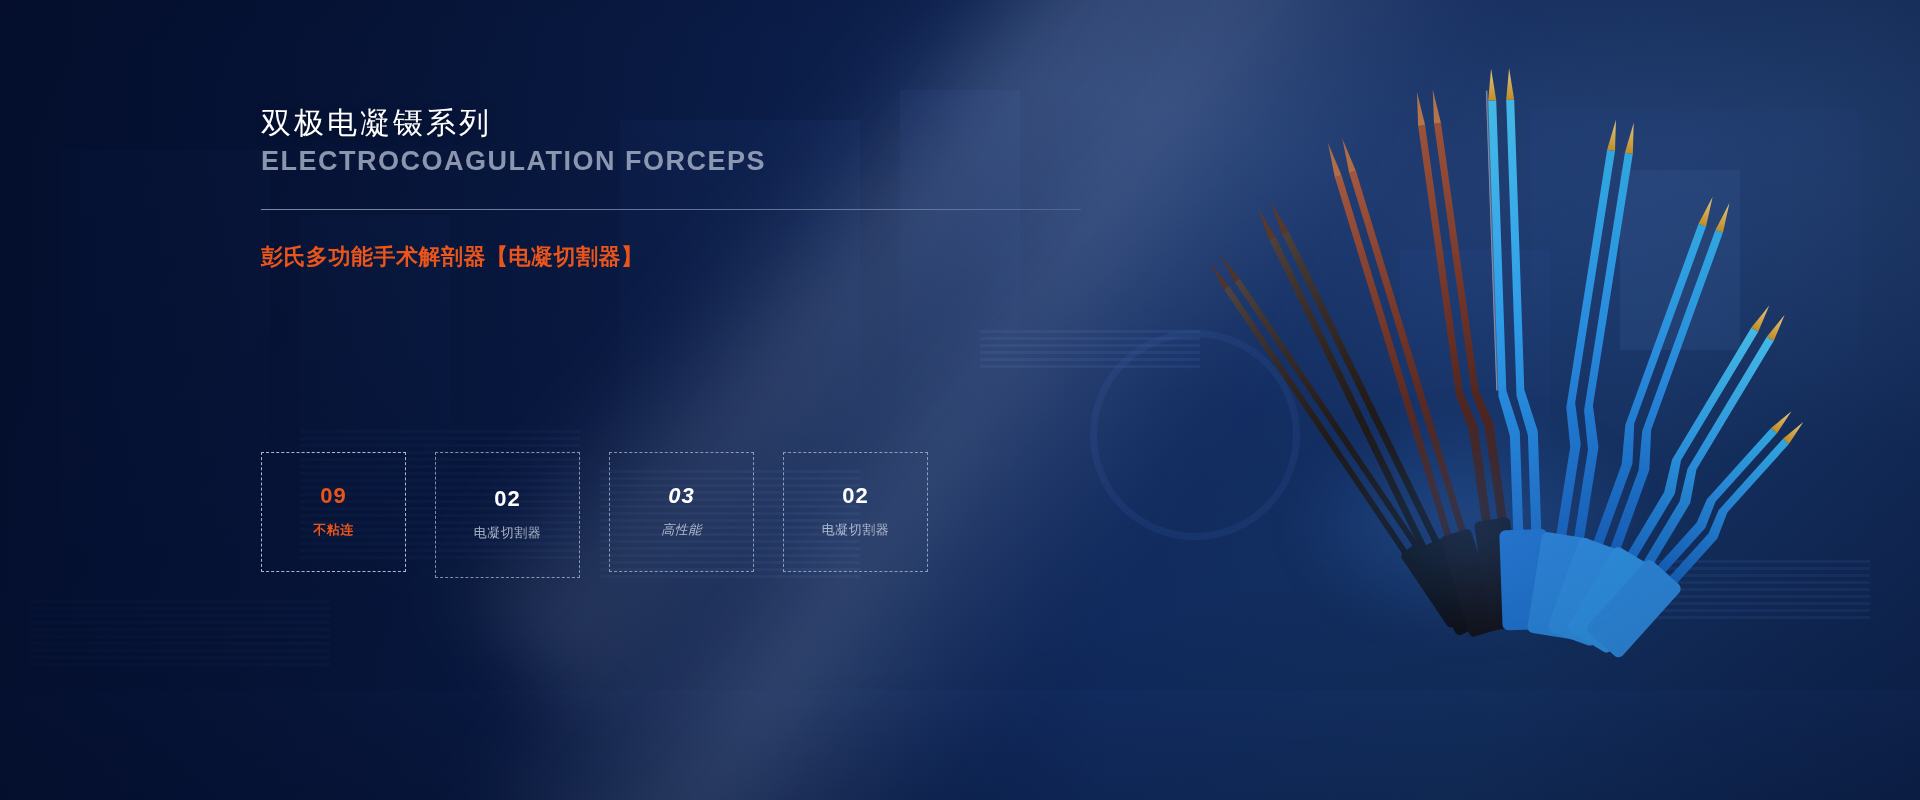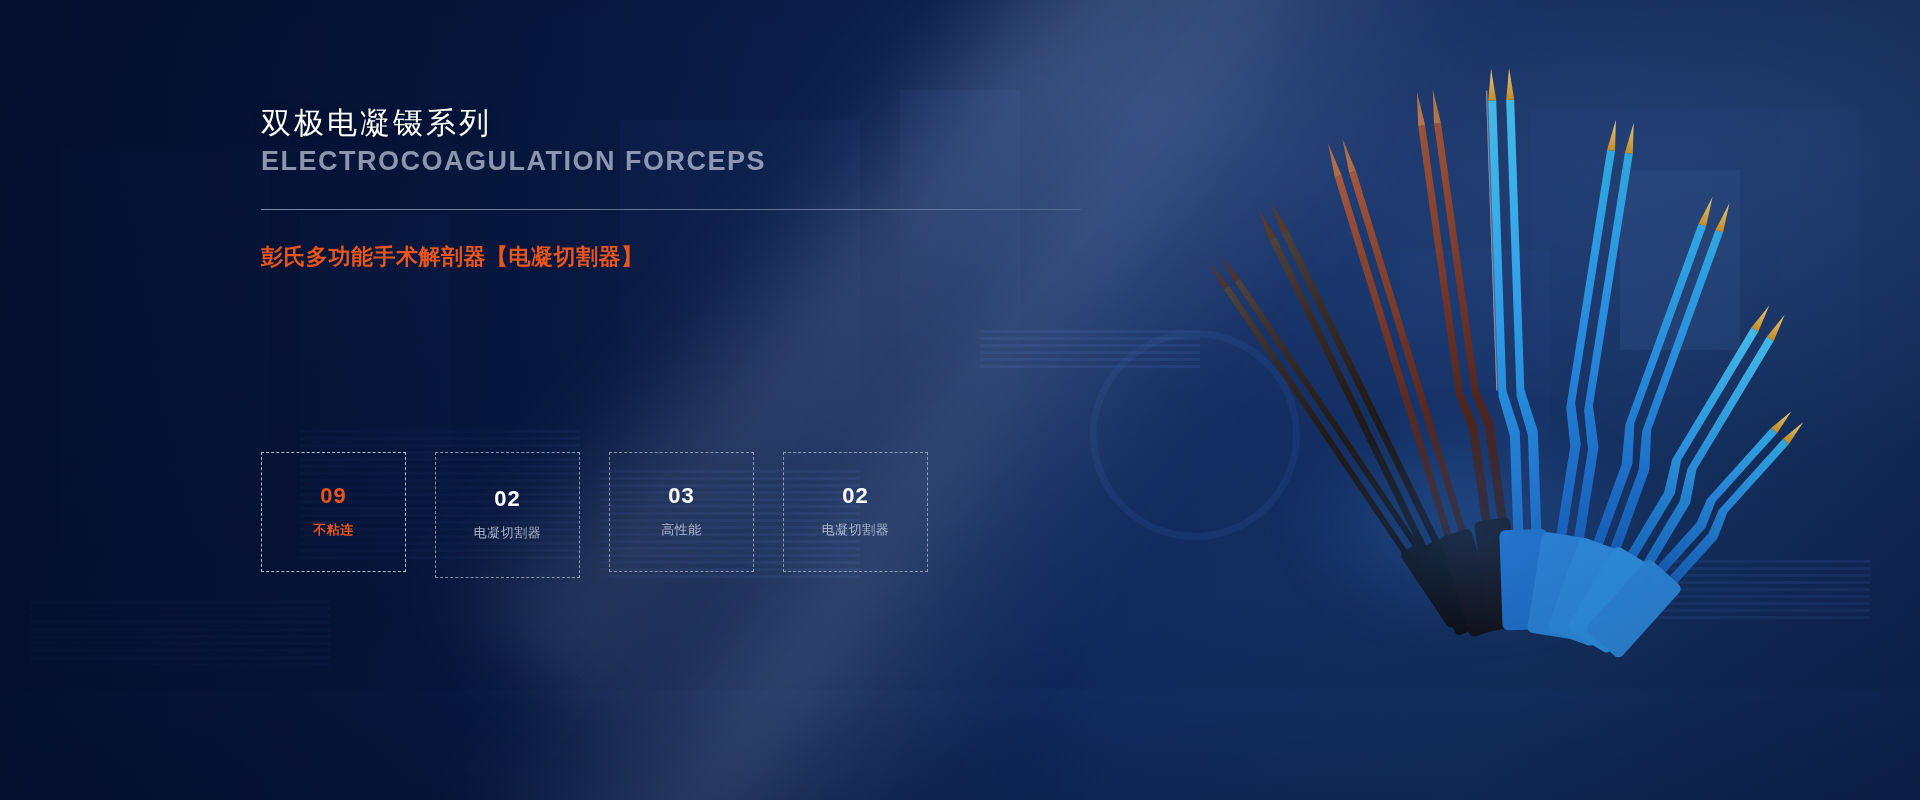--- a/index.html
+++ b/index.html
@@ -115,21 +115,21 @@
   }
   .feature{
     width:145px; height:120px;
     border:1px dashed rgba(205,214,232,.62);
     display:flex; flex-direction:column;
     align-items:center; justify-content:center;
     margin-right:29px;
   }
   .feature:nth-child(1){ height:120px; margin-top:0; }
   .feature:nth-child(2){ height:126px; margin-top:0; }
-  .feature:nth-child(3){ height:120px; margin-top:0; }
+  .feature:nth-child(3){ height:120px; margin-top:0;font-style:italic; }
   .feature:nth-child(4){ height:120px; margin-top:0; margin-right:0; }
 
   .feature .num{
     font-size:22px; font-weight:700; letter-spacing:1px;
     color:#ffffff; line-height:1;
   }
   .feature .lbl{
     margin-top:14px;
     font-size:13px; letter-spacing:.5px;
     color:rgba(208,216,232,.80);

